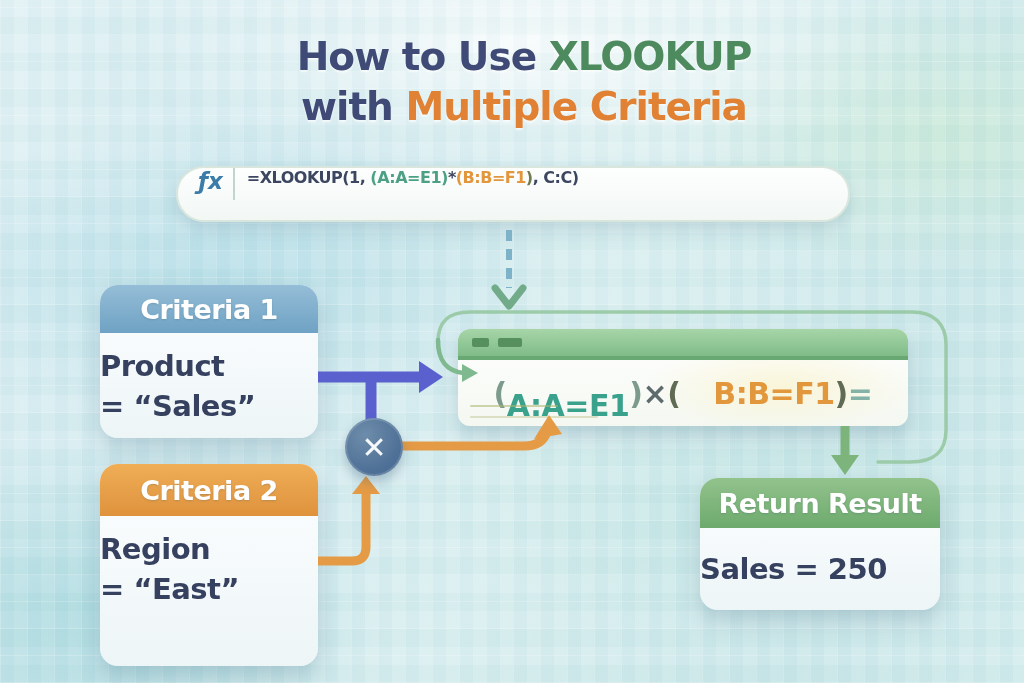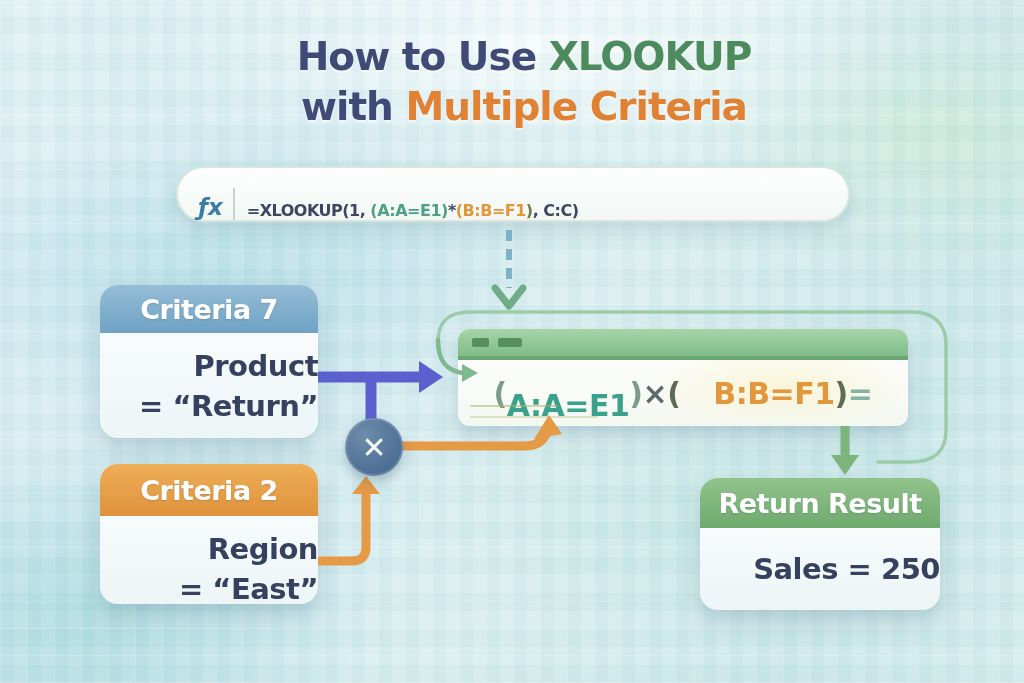--- a/index.html
+++ b/index.html
@@ -32,42 +32,42 @@
     text-shadow:0 2px 2px rgba(255,255,255,.7);}
   .t-navy{color:#3f4b76;}
   .t-green{color:#4d8b5e;}
   .t-orange{color:#e08134;}
 
   
   .formula-bar{left:176px;top:166px;width:674px;height:56px;z-index:2;
     background:linear-gradient(180deg,#fdfffe,#f2f7f4);
     border:2px solid #d9e6dd;border-radius:28px;
     box-shadow:0 8px 16px rgba(110,150,165,.28);
-    display:flex;align-items:flex-end;padding:0 0 0 20px;box-sizing:border-box;}
+    display:flex;align-items:flex-start;padding:0 0 0 20px;box-sizing:border-box;}
   .fx{font-style:italic;font-weight:bold;font-size:23px;color:#3b7ca8;flex:0 0 auto;}
   .fx-divider{width:2px;height:32px;background:#c2d4cf;margin:0 12px 0 10px;flex:0 0 auto;}
   .formula-text{font-weight:bold;font-size:16px;letter-spacing:-.5px;white-space:nowrap;}
 
   
   svg.layer{position:absolute;left:0;top:0;z-index:5;pointer-events:none;}
   svg.under{z-index:1;}
 
   
   .card{border-radius:18px;overflow:hidden;z-index:2;
     box-shadow:0 10px 22px rgba(90,130,150,.30);
     background:linear-gradient(180deg,#fdfeff,#edf5f7);}
   .card .hdr{display:flex;align-items:center;justify-content:center;
     color:#fff;font-weight:bold;font-size:27px;letter-spacing:-.5px;
     text-shadow:0 1px 2px rgba(60,90,110,.25);}
-  .card .body{display:flex;flex-direction:column;align-items:flex-end;justify-content:center;
+  .card .body{display:flex;flex-direction:column;align-items:flex-start;justify-content:center;
     color:#36415f;font-weight:bold;font-size:29px;letter-spacing:-.5px;line-height:40px;}
   #crit1{left:100px;top:285px;width:218px;height:153px;}
   #crit1 .hdr{height:48px;background:linear-gradient(180deg,#95bdd7,#6fa2c4);}
   #crit1 .body{height:105px;}
-  #crit2{left:100px;top:464px;width:218px;height:140px;}
+  #crit2{left:100px;top:464px;width:218px;height:202px;}
   #crit2 .hdr{height:52px;background:linear-gradient(180deg,#efae57,#df923c);}
   #crit2 .body{height:106px;}
   #result{left:700px;top:478px;width:240px;height:132px;}
   #result .hdr{height:50px;background:linear-gradient(180deg,#92c38c,#6fa96e);
     background:linear-gradient(180deg,#92c38c,#6daa6d);}
   #result .body{height:82px;border-radius:25px;}
 
   
   .mult{left:345px;top:418px;width:58px;height:58px;border-radius:50%;z-index:6;
     background:radial-gradient(circle at 35% 30%,#6e8dab,#4d6e95 70%);
@@ -109,24 +109,24 @@
     <span class="formula-text">
       <span style="color: rgb(60, 70, 96);">=XLOOKUP(1, </span><span style="color: rgb(77, 161, 131);">(A:A=E1)</span><span style="color: rgb(60, 70, 96);">*</span><span style="color: rgb(226, 151, 61);">(B:B=F1</span><span style="color: rgb(111, 122, 79);">)</span><span style="color: rgb(60, 70, 96);">, C:C)</span>
     </span>
   </div>
 
   <svg class="layer under" width="1024" height="683">
     <path d="M466,373 C447,371 438,360 438,342 C438,322 448,312 470,312 L912,312 C934,312 946,324 946,344 L946,430 C946,452 934,462 910,462 L878,462" fill="none" stroke="rgba(147,197,157,.85)" stroke-width="3.5" stroke-linecap="round"></path>
   </svg>
 
   <div id="crit1" class="abs card">
-    <div class="hdr">Criteria 7</div>
+    <div class="hdr">Criteria 1</div>
     <div class="body">
       <div>Product</div>
-      <div>= “Return”</div>
+      <div>= “Sales”</div>
     </div>
   </div>
 
   <div id="crit2" class="abs card">
     <div class="hdr">Criteria 2</div>
     <div class="body">
       <div>Region</div>
       <div>= “East”</div>
     </div>
   </div>

